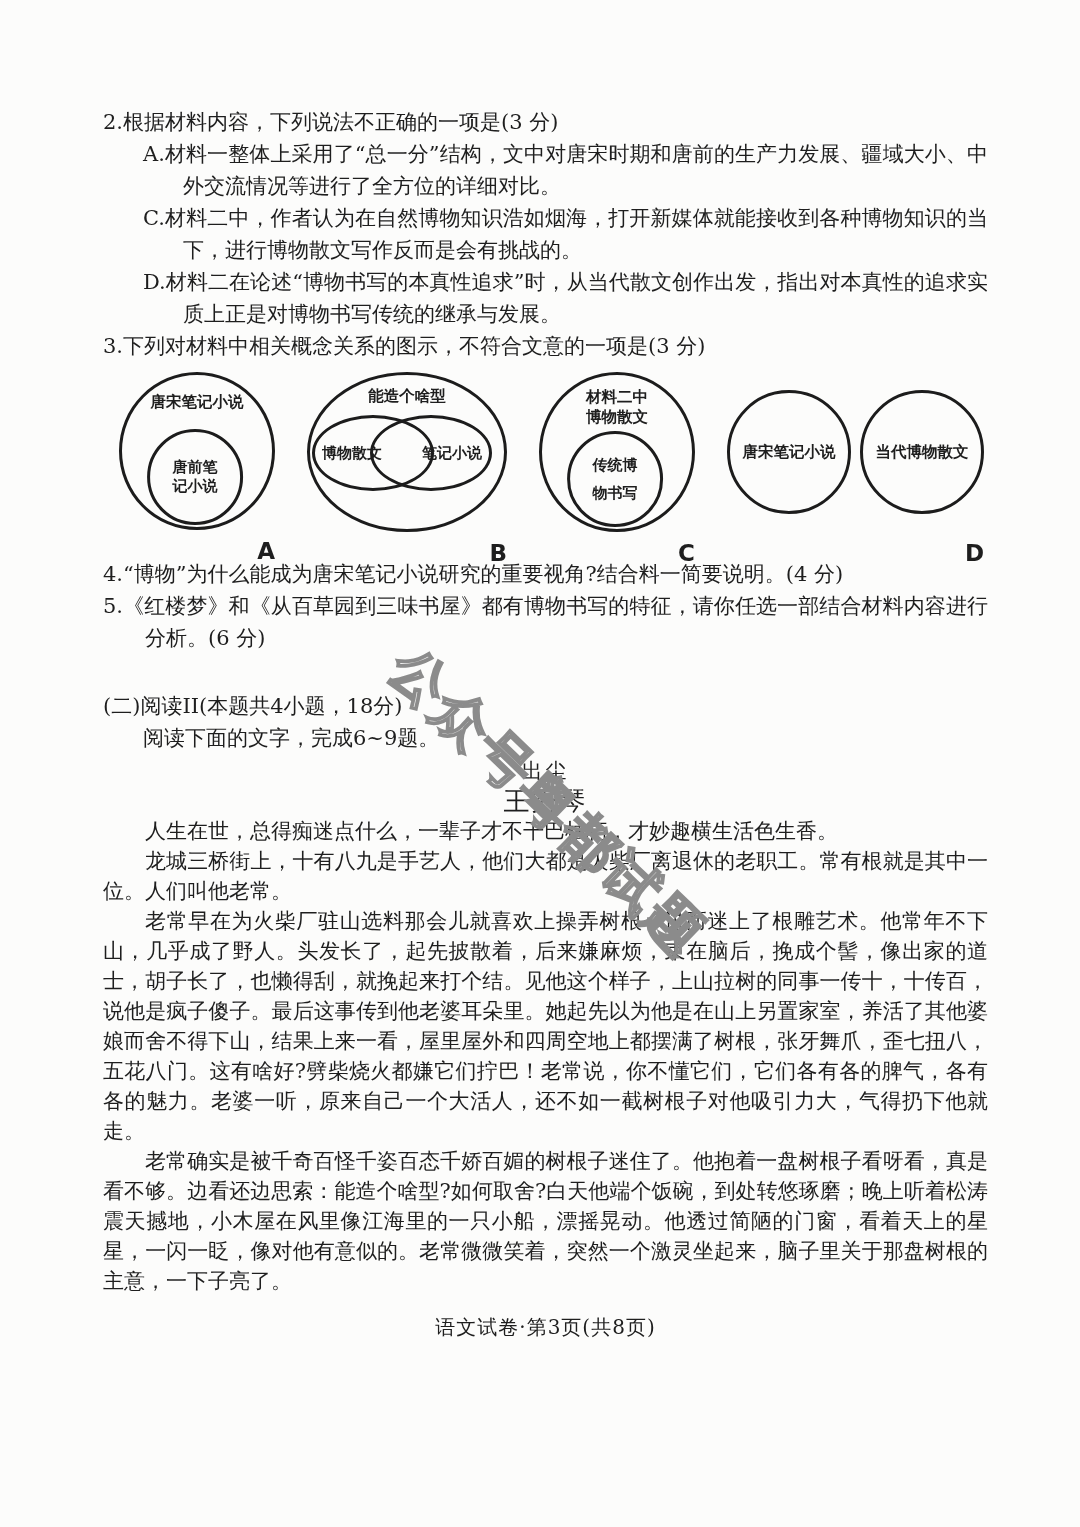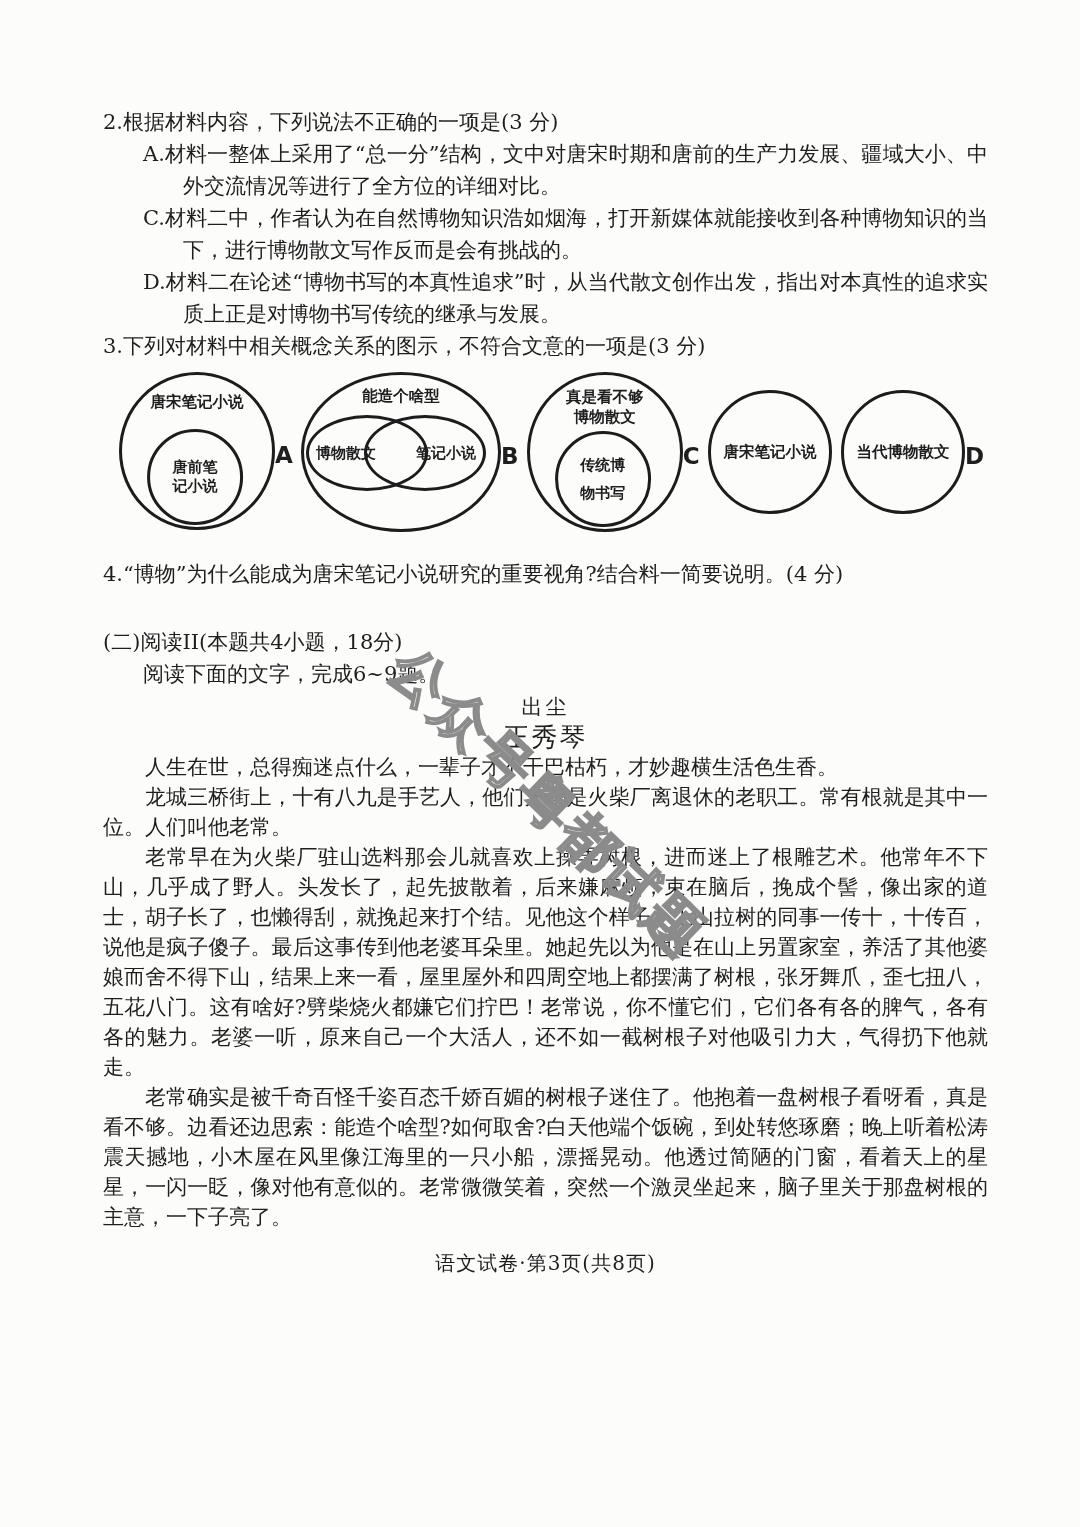--- a/index.html
+++ b/index.html
@@ -43,22 +43,22 @@
     display: flex;
     justify-content: space-between;
     align-items: flex-start;
     padding: 10px 4px 2px 16px;
     height: 196px;
     box-sizing: border-box;
     font-family: "DejaVu Sans", "Liberation Sans", sans-serif;
   }
   .diag {
     display: flex;
-    flex-direction: row;
-    align-items: center;
+    flex-direction: column;
+    align-items: flex-end;
   }
   .venn { position: relative; box-sizing: border-box; }
   .ring {
     border: 3px solid #1c1c1c;
     border-radius: 50%;
     box-sizing: border-box;
   }
   .vennA { width: 156px; height: 158px; }
   .vennC { width: 156px; height: 160px; }
   .outer-label {
@@ -210,21 +210,21 @@
           <div class="petal petal-right">
             <span>笔记小说</span>
           </div>
         </div>
         <div class="diag-label">B</div>
       </div>
 
       <div class="diag">
         <div class="venn ring vennC">
           <div class="outer-label">
-            <span style="display:block">真是看不够</span>
+            <span style="display:block">材料二中</span>
             <span style="display:block">博物散文</span>
           </div>
           <div class="inner-circle">
             <span>传统博</span>
             <span>物书写</span>
           </div>
         </div>
         <div class="diag-label">C</div>
       </div>
 
@@ -236,20 +236,21 @@
           <div class="d-circle">
             <span>当代博物散文</span>
           </div>
         </div>
         <div class="diag-label">D</div>
       </div>
 
     </div>
 
     <div class="q-stem">4.“博物”为什么能成为唐宋笔记小说研究的重要视角?结合料一简要说明。(4 分)</div>
+    <div class="q-stem hang">5.《红楼梦》和《从百草园到三味书屋》都有博物书写的特征，请你任选一部结合材料内容进行分析。(6 分)</div>
 
     <div class="gap-lg"></div>
 
     <div class="section-header">(二)阅读II(本题共4小题，18分)</div>
     <div class="instruction">阅读下面的文字，完成6~9题。</div>
 
     <div class="piece-title">出尘</div>
     <div class="piece-author">王秀琴</div>
 
     <div class="passage">

